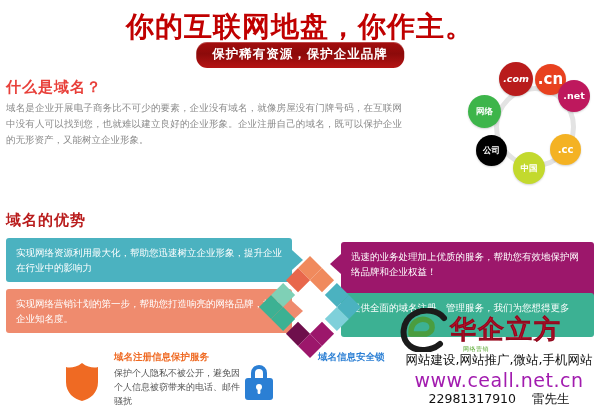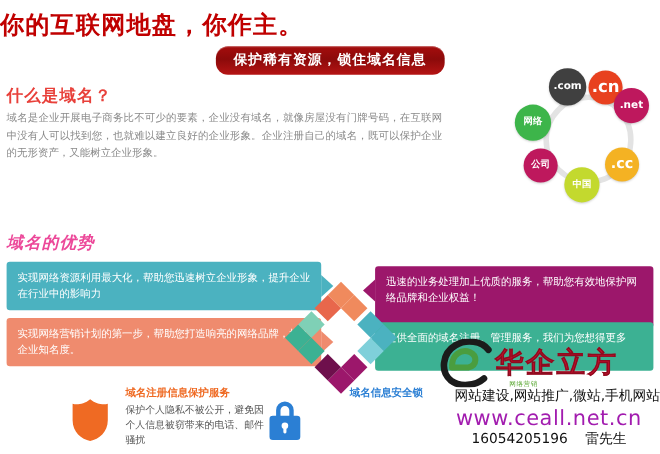--- a/index.html
+++ b/index.html
@@ -8,22 +8,22 @@
     background:#ffffff;
     font-family:"DejaVu Sans","Liberation Sans",sans-serif;
     overflow:hidden;
     position:relative;
   }
   .page{position:relative;width:600px;height:413px;overflow:hidden;}
 
   
   .hero{position:absolute;left:0;top:0;width:600px;height:70px;}
   .hero-title{
-    position:absolute;left:0;top:8px;width:600px;
-    font-size:22px;font-weight:bold;color:#c00000;letter-spacing:1px;
+    position:absolute;left:0;top:8px;width:600px;text-align:center;
+    font-size:28px;font-weight:bold;color:#c00000;letter-spacing:1px;
     white-space:nowrap;
   }
   .hero-pill{
     position:absolute;left:50%;top:42px;transform:translateX(-50%);
     background:linear-gradient(180deg,#a50d0d 0%,#8c0a0a 45%,#b51414 100%);
     color:#ffffff;font-size:12.5px;font-weight:bold;
     padding:4px 16px 5px 16px;border-radius:11px;
     letter-spacing:1px;white-space:nowrap;
     box-shadow:inset 0 1px 0 rgba(255,255,255,.25);
   }
@@ -101,54 +101,54 @@
   
   .logo{position:absolute;left:398px;top:306px;width:200px;height:46px;}
   .logo-e{position:absolute;left:0px;top:2px;width:52px;height:44px;}
   .logo-text{
     position:absolute;left:52px;top:6px;font-size:26px;font-weight:bold;
     color:#c8102e;letter-spacing:2px;white-space:nowrap;
     -webkit-text-stroke:0.4px #8e0b1f;
   }
   .tiny-green{position:absolute;left:463px;top:345px;font-size:6px;color:#5aa832;
               letter-spacing:.5px;white-space:nowrap;}
-  .contact-1{position:absolute;left:398px;top:352px;width:202px;text-align:right;
+  .contact-1{position:absolute;left:398px;top:352px;width:202px;text-align:center;
              font-size:12.5px;color:#111111;white-space:nowrap;}
   .contact-2{position:absolute;left:398px;top:369px;width:202px;text-align:center;
              font-size:19px;color:#a21caf;letter-spacing:.5px;white-space:nowrap;}
   .contact-3{position:absolute;left:398px;top:391px;width:202px;text-align:center;
              font-size:12.5px;color:#111111;white-space:nowrap;}
 </style>
 </head>
 <body>
 
 <div class="page">
 
   <div class="hero">
     <div class="hero-title" style="color: rgb(192, 0, 0);">你的互联网地盘，你作主。</div>
-    <div class="hero-pill">保护稀有资源，锁住域名信息</div>
+    <div class="hero-pill">保护稀有资源，保护企业品牌</div>
   </div>
 
   <div class="sec-head" id="head-what" style="color: rgb(232, 64, 58);">什么是域名？</div>
   <div class="body-copy">域名是企业开展电子商务比不可少的要素，企业没有域名，就像房屋没有门牌号码，在互联网中没有人可以找到您，也就难以建立良好的企业形象。企业注册自己的域名，既可以保护企业的无形资产，又能树立企业形象。</div>
 
   <div class="diagram">
     <div class="ring" style="border-color: rgb(227, 227, 227);"></div>
     <div id="bubbles">
-        <div class="bub" style="left: 31px; top: 0px; width: 34px; height: 34px; background: #404040; font-size: 9.5px;">.com</div>
+        <div class="bub" style="left: 31px; top: 0px; width: 34px; height: 34px; background: #b91c1c; font-size: 9.5px; font-style: italic;">.com</div>
         <div class="bub" style="left: 67px; top: 2px; width: 31px; height: 31px; background: rgb(232, 65, 31); font-size: 15px;">.cn</div>
         <div class="bub" style="left: 90px; top: 18px; width: 32px; height: 32px; background: #be185d; font-size: 9.5px;">.net</div>
-        <div class="bub" style="left: 82px; top: 72px; width: 31px; height: 31px; background: rgb(244, 178, 35); font-size: 13px;">.cc</div>
+        <div class="bub" style="left: 82px; top: 72px; width: 31px; height: 31px; background: rgb(244, 178, 35); font-size: 10px;">.cc</div>
         <div class="bub" style="left: 45px; top: 90px; width: 32px; height: 32px; background: rgb(195, 217, 46); font-size: 8.5px;">中国</div>
-        <div class="bub" style="left: 8px; top: 73px; width: 31px; height: 31px; background: #be185d; font-size: 8.5px;">公司</div>
+        <div class="bub" style="left: 8px; top: 73px; width: 31px; height: 31px; background: #000000; font-size: 8.5px;">公司</div>
         <div class="bub" style="left: 0px; top: 33px; width: 33px; height: 33px; background: rgb(61, 181, 74); font-size: 8.5px;">网络</div>
       </div>
   </div>
 
-  <div class="sec-head" id="head-adv" style="color: #ec4899; font-style: italic;">域名的优势</div>
+  <div class="sec-head" id="head-adv" style="color: #b91c1c;">域名的优势</div>
 
   <div class="advbox" id="adv-l1" style="background: rgb(75, 178, 192);">实现网络资源利用最大化，帮助您迅速树立企业形象，提升企业在行业中的影响力</div>
   <div class="notch" id="notch-l1"></div>
 
   <div class="advbox" id="adv-l2" style="background: rgb(239, 139, 110);">实现网络营销计划的第一步，帮助您打造响亮的网络品牌，扩大企业知名度。</div>
   <div class="notch" id="notch-l2"></div>
 
   <div class="advbox" id="adv-r1" style="background: rgb(156, 23, 107);">迅速的业务处理加上优质的服务，帮助您有效地保护网络品牌和企业权益！</div>
   <div class="notch" id="notch-r1"></div>
 
@@ -205,18 +205,18 @@
         <path d="M13 24 C13 15 21 9 29 12 C36 15 36 24 28 26 L13 26" fill="none" stroke="#4a9d3f" stroke-width="5.5" stroke-linecap="round"></path>
       </svg>
     </div>
     <div class="logo-text" style="color: rgb(200, 16, 46); text-align: right;">华企立方</div>
   </div>
 
   <div class="tiny-green">网络营销</div>
   <div class="contact-1">网站建设,网站推广,微站,手机网站</div>
   <div class="contact-2">www.ceall.net.cn</div>
   <div class="contact-3">
-    <span>16054205196</span>
+    <span>22981317910</span>
     &nbsp;&nbsp;
     <span>雷先生</span>
   </div>
 
 </div>
 
 </body></html>

